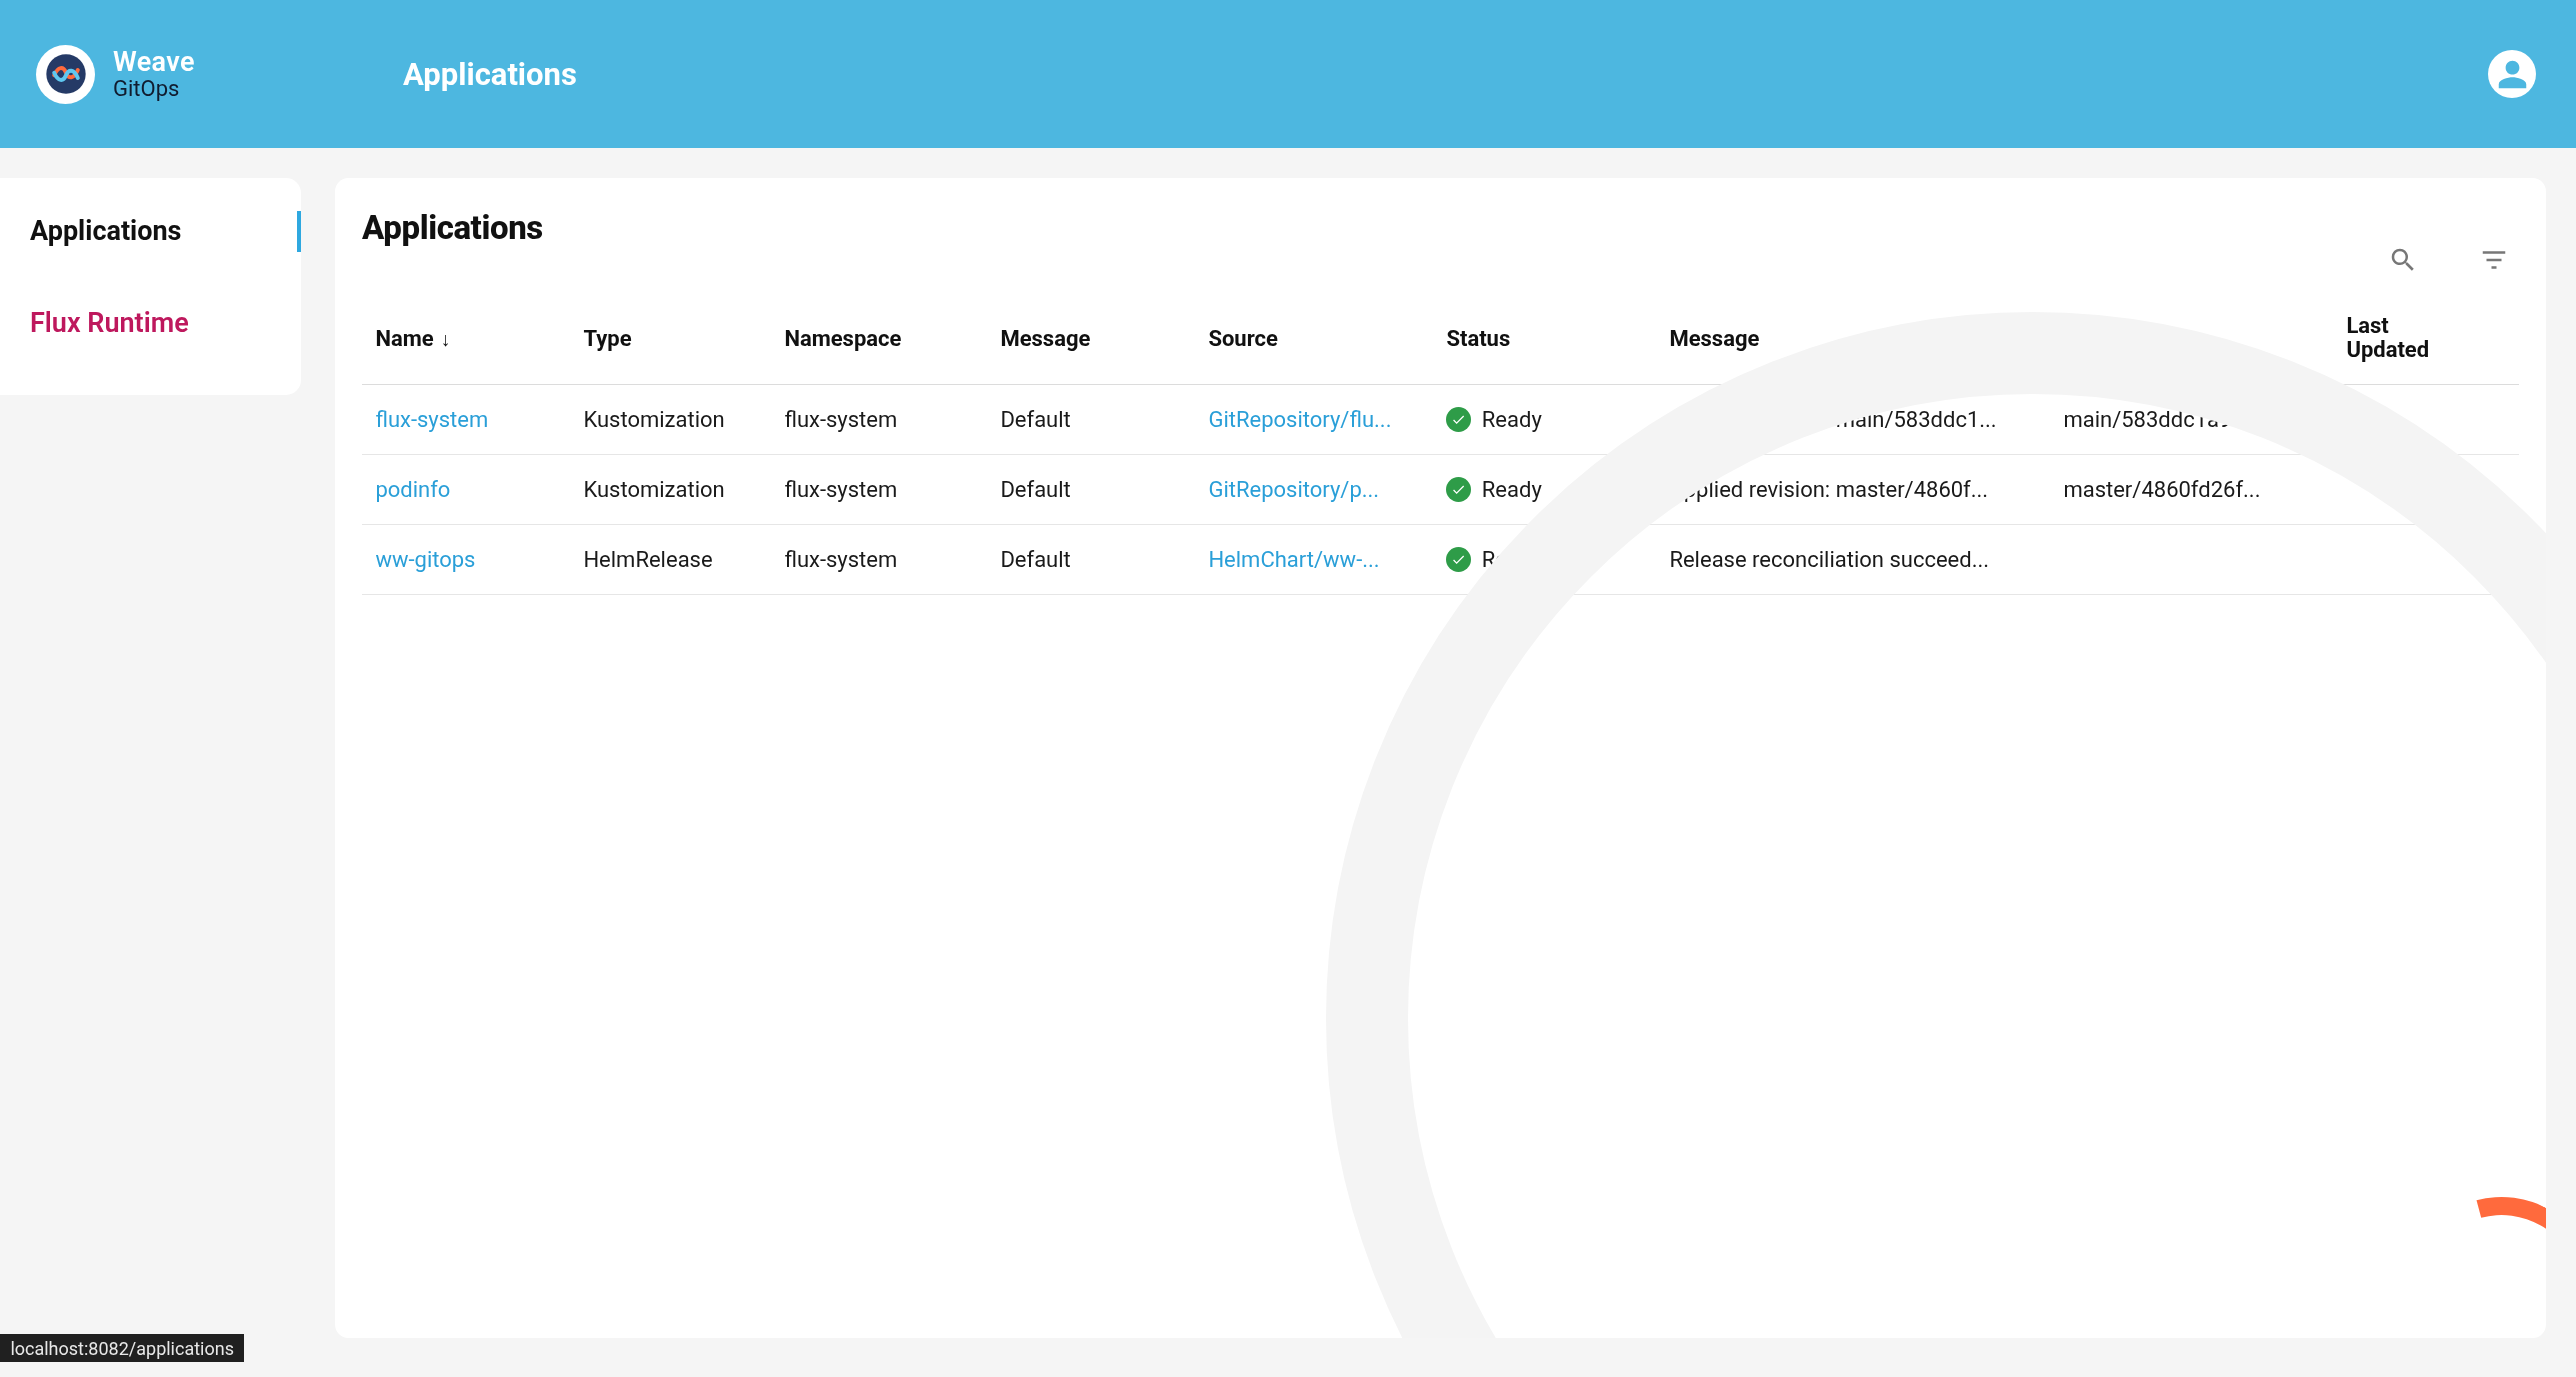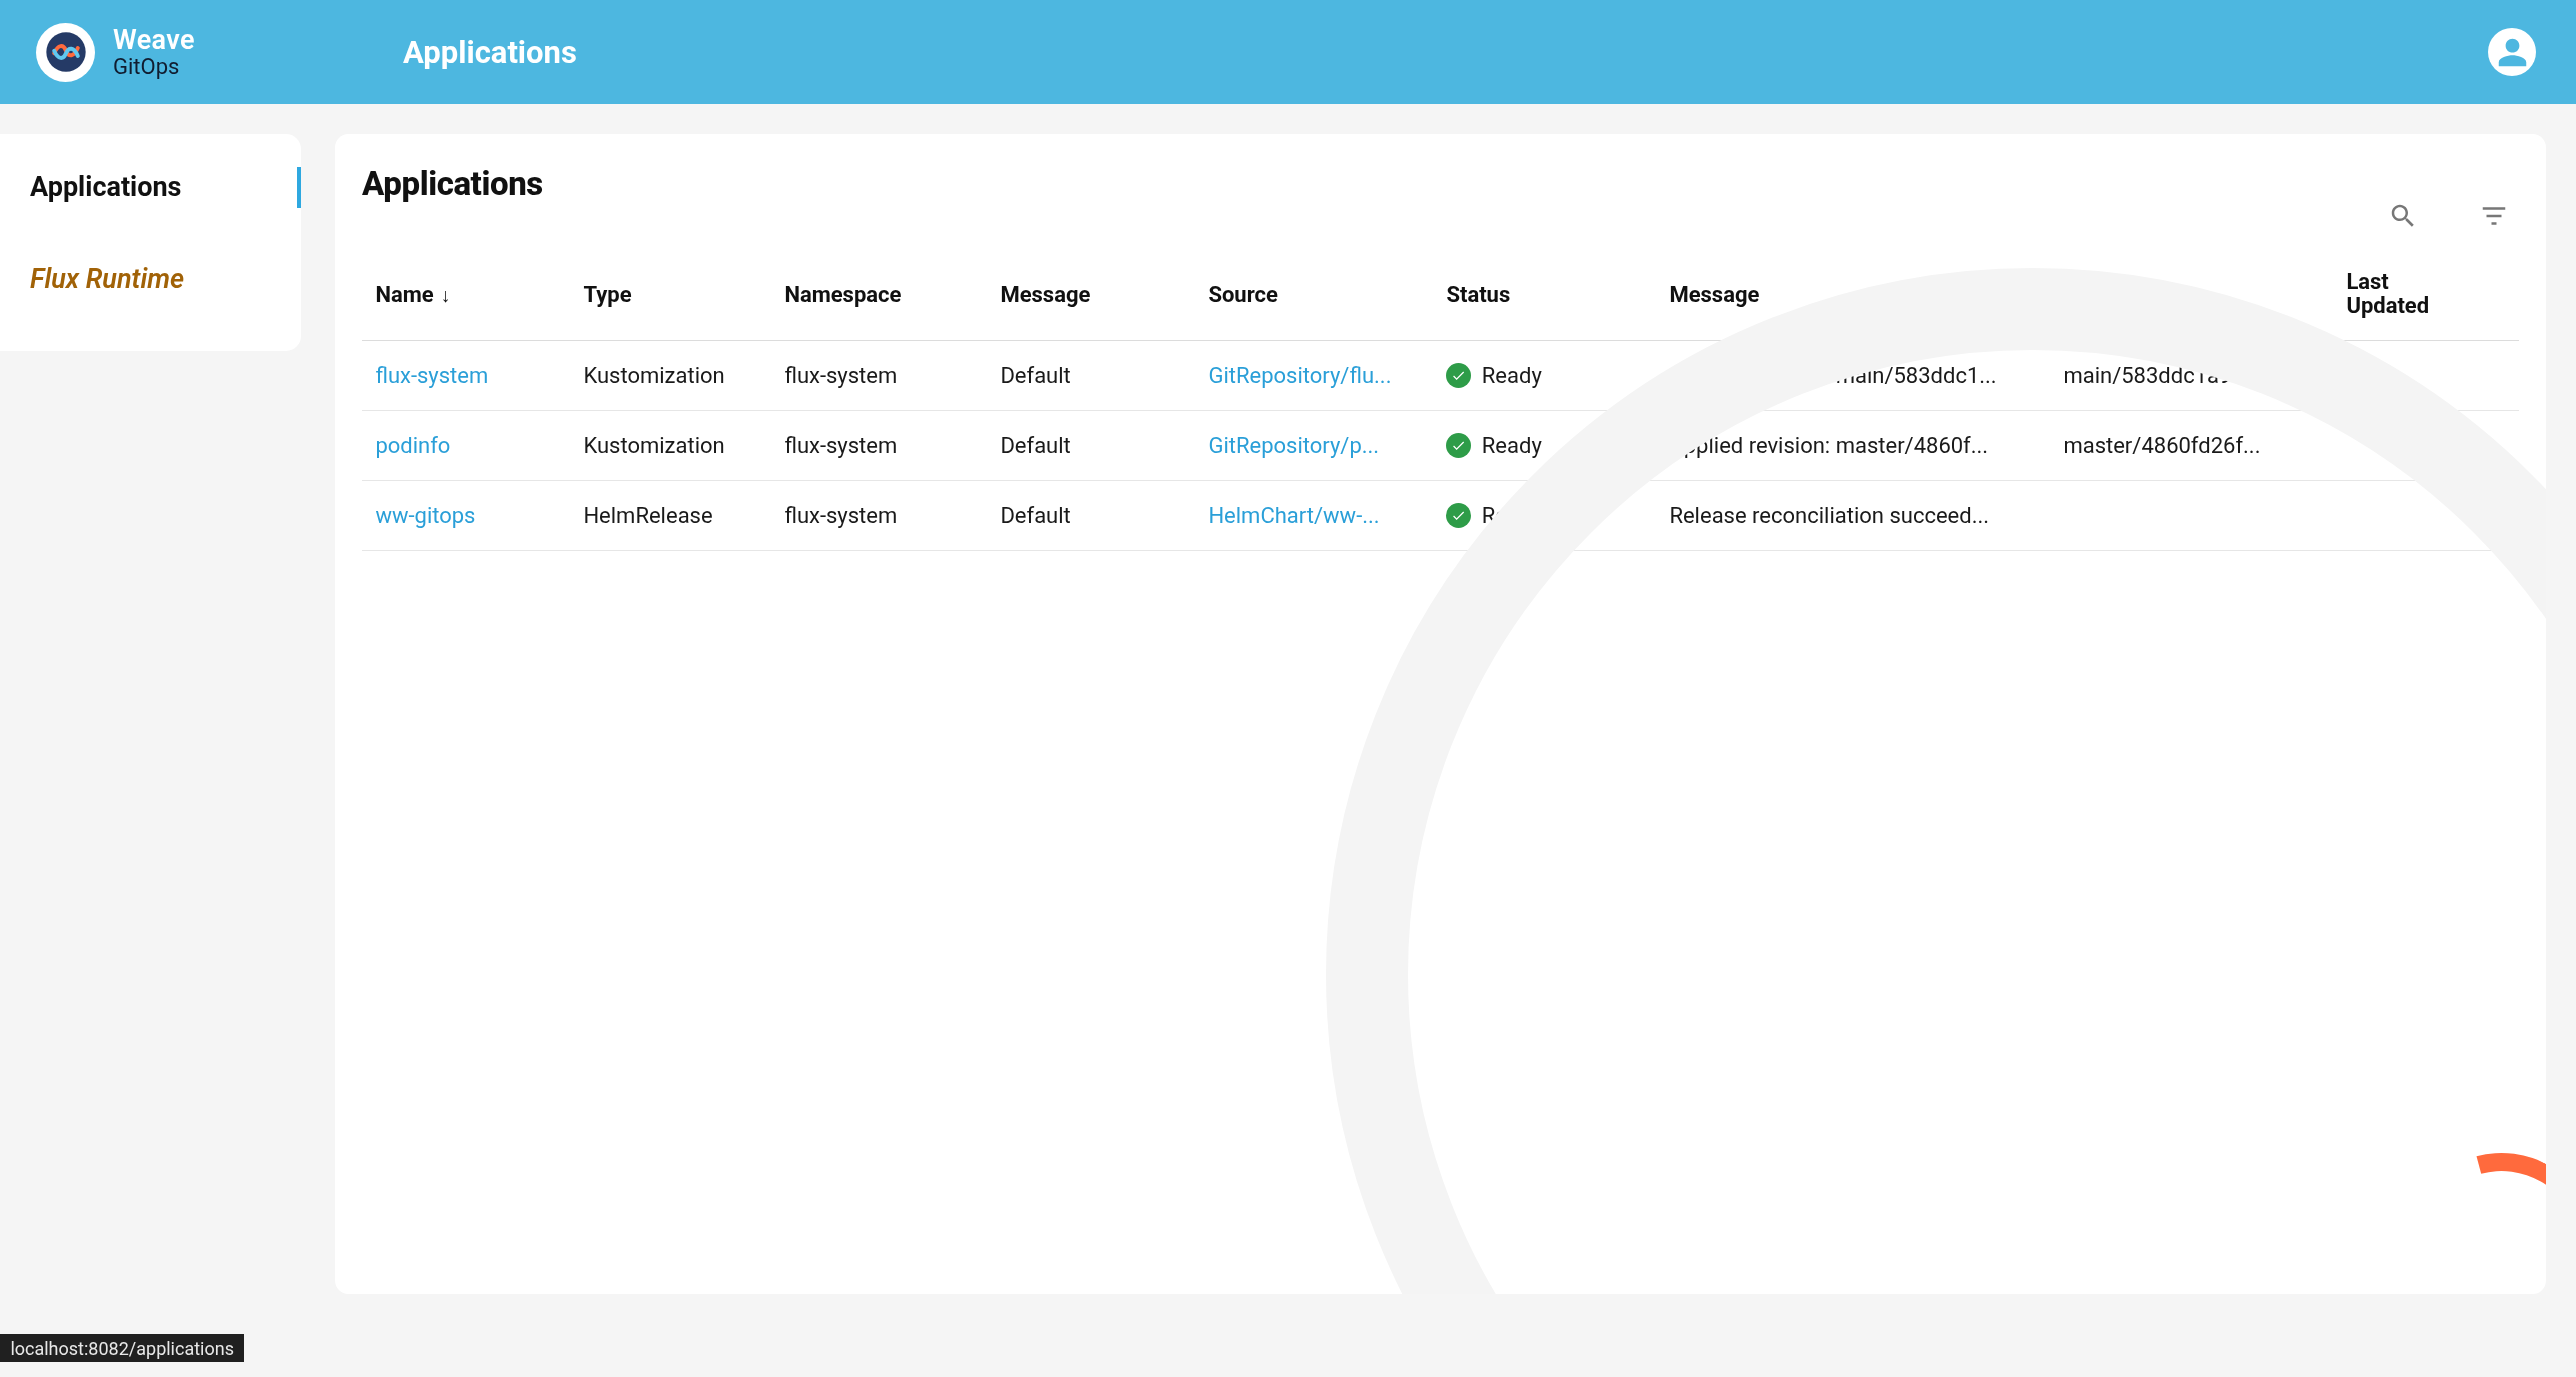--- a/index.html
+++ b/index.html
@@ -9,21 +9,21 @@
     color: #1a1a1a;
     width: 2576px;
     height: 1377px;
     overflow: hidden;
     position: relative;
   }
 
   
   .header {
     background: #4db7e0;
-    height: 104px;
+    height: 148px;
     display: flex;
     align-items: center;
     padding: 0 40px 0 36px;
     color: #fff;
   }
   .logo-wrap { display: flex; align-items: center; gap: 18px; }
   .logo-circle {
     width: 59px; height: 59px; border-radius: 50%;
     background: #fff;
     display: flex; align-items: center; justify-content: center;
@@ -187,21 +187,21 @@
     <svg class="avatar-svg" viewBox="0 0 24 24">
       <path d="M12 12c2.8 0 5-2.2 5-5s-2.2-5-5-5-5 2.2-5 5 2.2 5 5 5zm0 2c-3.3 0-10 1.7-10 5v3h20v-3c0-3.3-6.7-5-10-5z"></path>
     </svg>
   </div>
 </div>
 
 <div class="body-wrap">
   <div class="sidebar">
     <div class="nav-item active">Applications</div>
     <div class="nav-gap"></div>
-    <div class="nav-item" style="font-weight:600;color:#a16207;font-style:italic;">Flux Runtime</div>
+    <div class="nav-item" style="font-weight:600;color:#be185d;">Flux Runtime</div>
   </div>
 
   <div class="main">
     <div class="panel">
       <div class="bg-ring"></div>
       <div class="bg-arc"></div>
 
       <div class="panel-title-row">
         <div class="panel-title">Applications</div>
       </div>

